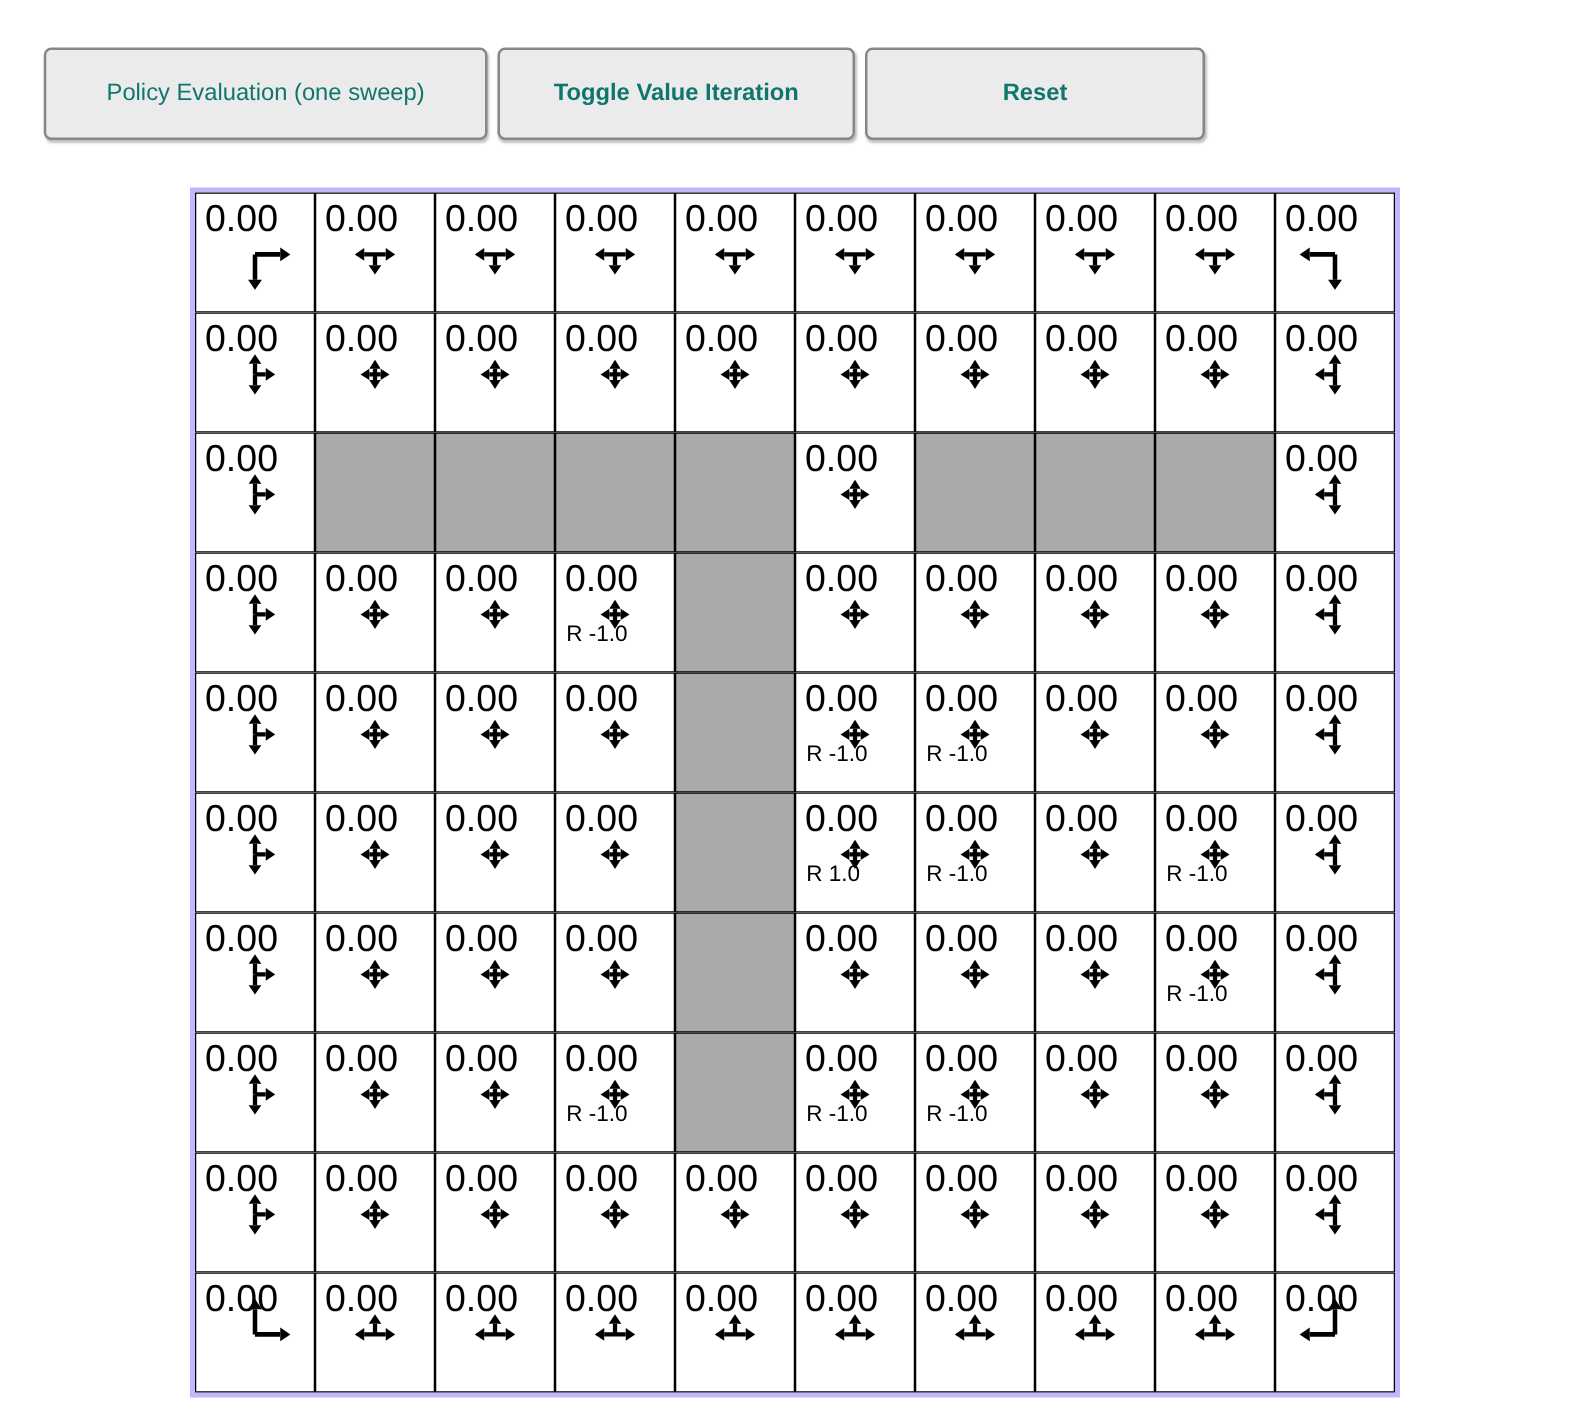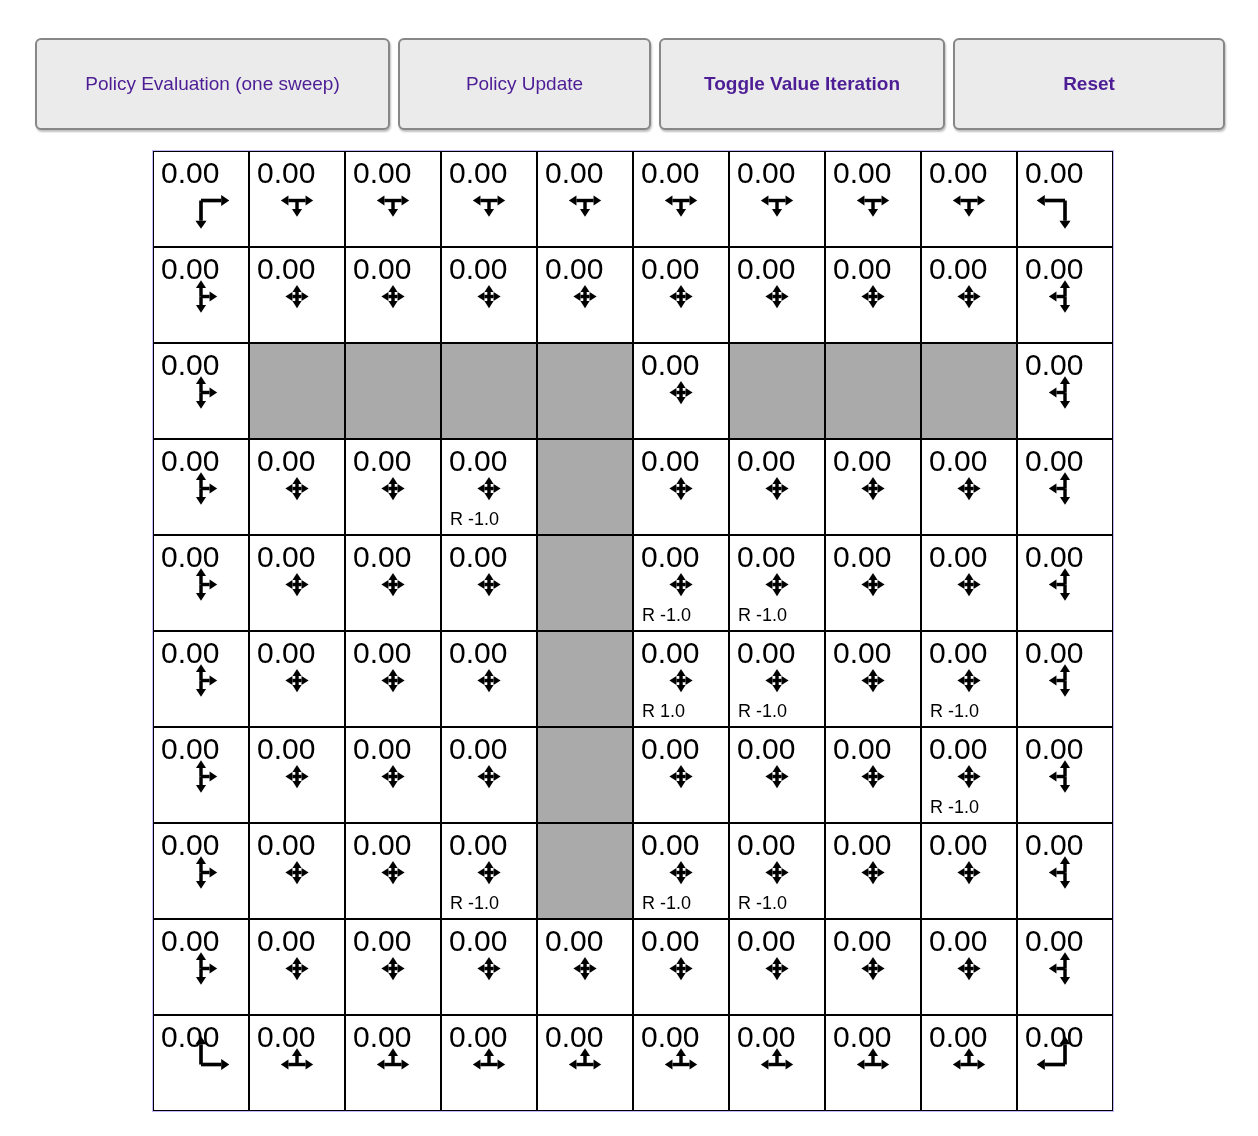--- a/index.html
+++ b/index.html
@@ -8,76 +8,75 @@
     font-family: "Liberation Sans", sans-serif;
     -webkit-font-smoothing: antialiased;
   }
 
   
   .toolbar {
     position: absolute; left: 35px; top: 38px;
     display: flex; gap: 8px;
   }
   .btn {
-    height: 92px;
+    height: 74px;
     background: #ebebeb;
     border: 2px solid #878787;
     border-radius: 6px;
     box-shadow: 1px 2px 2px rgba(0,0,0,0.25);
     font-family: "Liberation Sans", sans-serif;
-    font-size: 19px; color: #4c1d95;
+    font-size: 19px; color: #0f766e;
     text-align: center;
     cursor: pointer;
     padding: 0 10px;
   }
   .btn.b1 { width: 355px; }
   .btn.b2 { width: 253px; }
   .btn.b3 { width: 286px; font-weight: bold; }
   .btn.b4 { width: 272px; font-weight: bold; }
 
   
   .grid {
     position: absolute; left: 152px; top: 150px;
     display: grid;
     grid-template-columns: repeat(10, 96px);
     grid-template-rows: repeat(10, 96px);
-    border: 1px solid #c4b5fd;
+    border: 4px solid #c4b5fd;
   }
   .cell {
     position: relative;
     box-sizing: border-box;
     width: 96px; height: 96px;
     border: 1.5px solid #000;
     background: #ffffff;
     overflow: hidden;
   }
   .cell.wall { background: #aaaaaa; }
   .cell .val {
     position: absolute; left: 7px; top: 5px;
     font-size: 30px; line-height: 1.05; color: #000;
     letter-spacing: 0px;
     pointer-events: none;
   }
   .cell .rew {
-    position: absolute; left: 8px; bottom: 4px;
+    position: absolute; left: 8px; bottom: 19px;
     font-size: 18px; color: #000;
     pointer-events: none;
   }
   .cell svg.arrows {
     position: absolute; left: 0; top: 0;
     width: 100%; height: 100%;
     pointer-events: none;
   }
 </style>
 </head>
 <body>
 
 <div class="toolbar">
   <button class="btn b1">Policy Evaluation (one sweep)</button>
-  <button class="btn b2">Policy Update</button>
   <button class="btn b3">Toggle Value Iteration</button>
   <button class="btn b4">Reset</button>
 </div>
 
 <div class="grid">
     <div class="cell">
       <span class="val">0.00</span>
       <svg class="arrows" viewBox="-46.5 -48 93 93">
         <line x1="0" y1="0" x2="0" y2="20" stroke="#000000" stroke-width="3.6"></line>
         <polygon points="0,28 -5.5,20 5.5,20" fill="#000000"></polygon>

